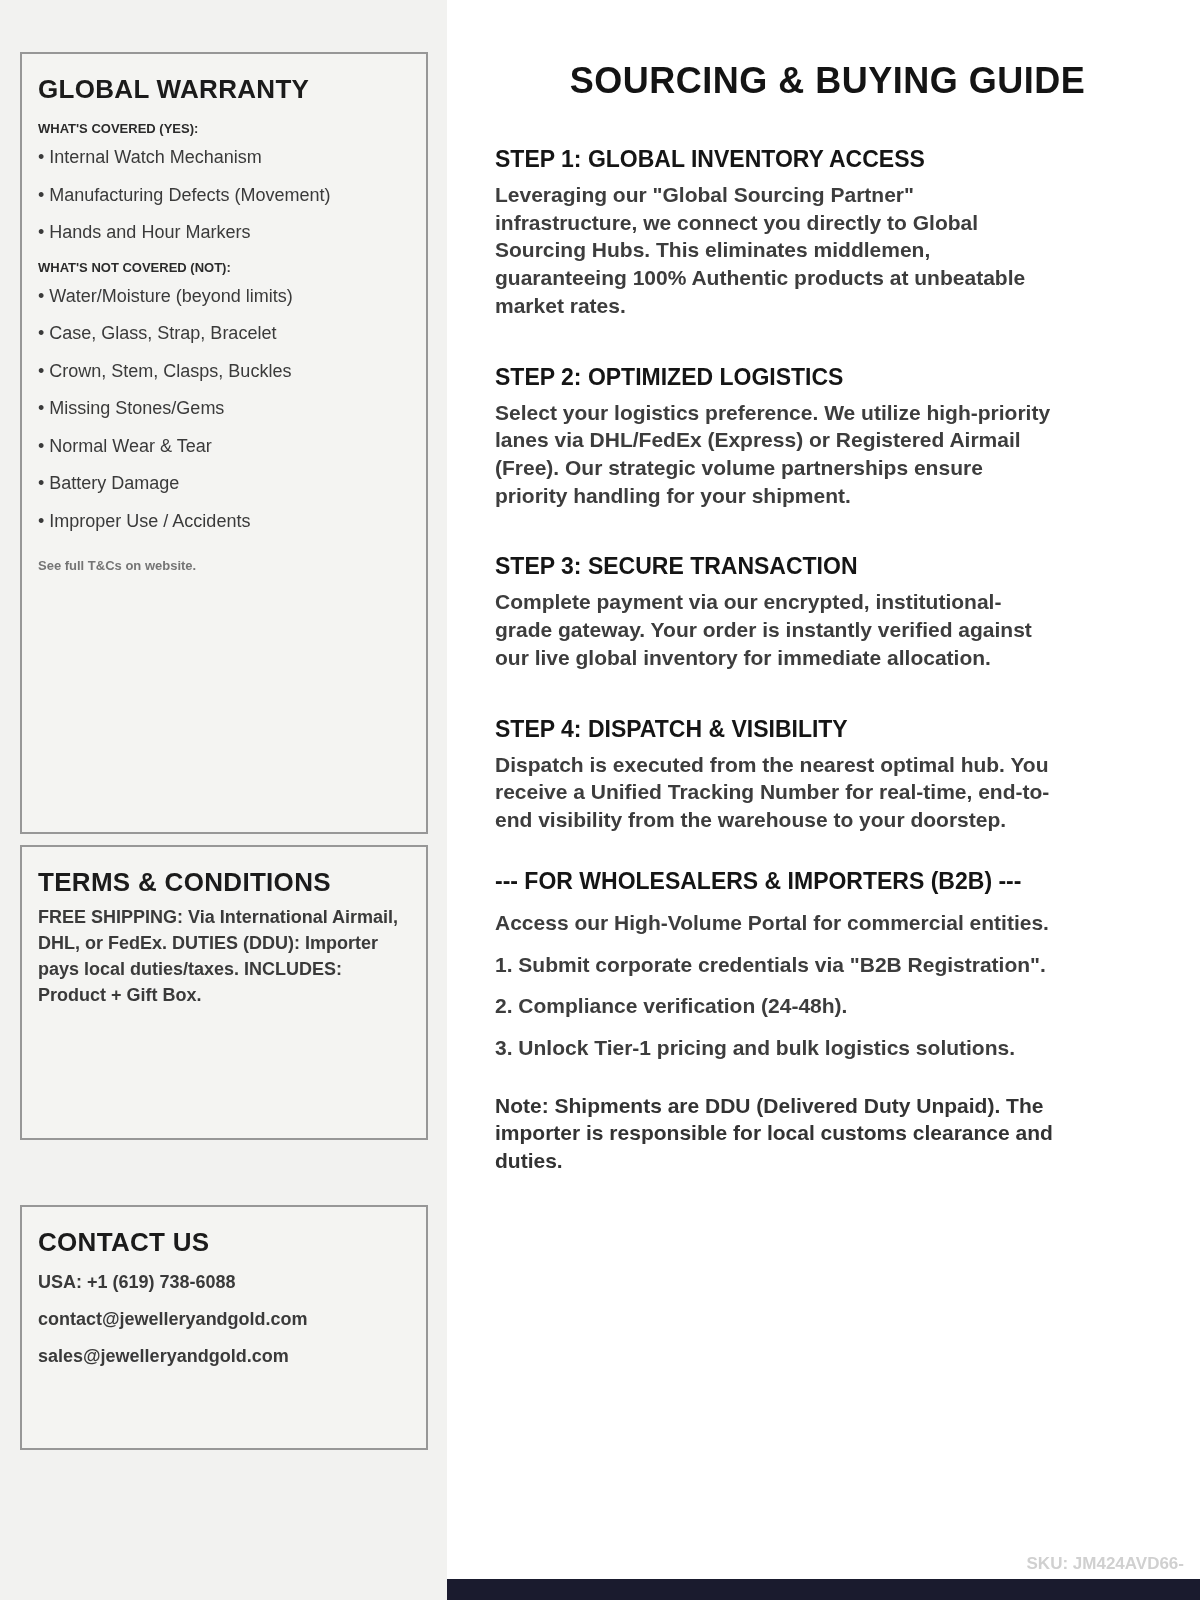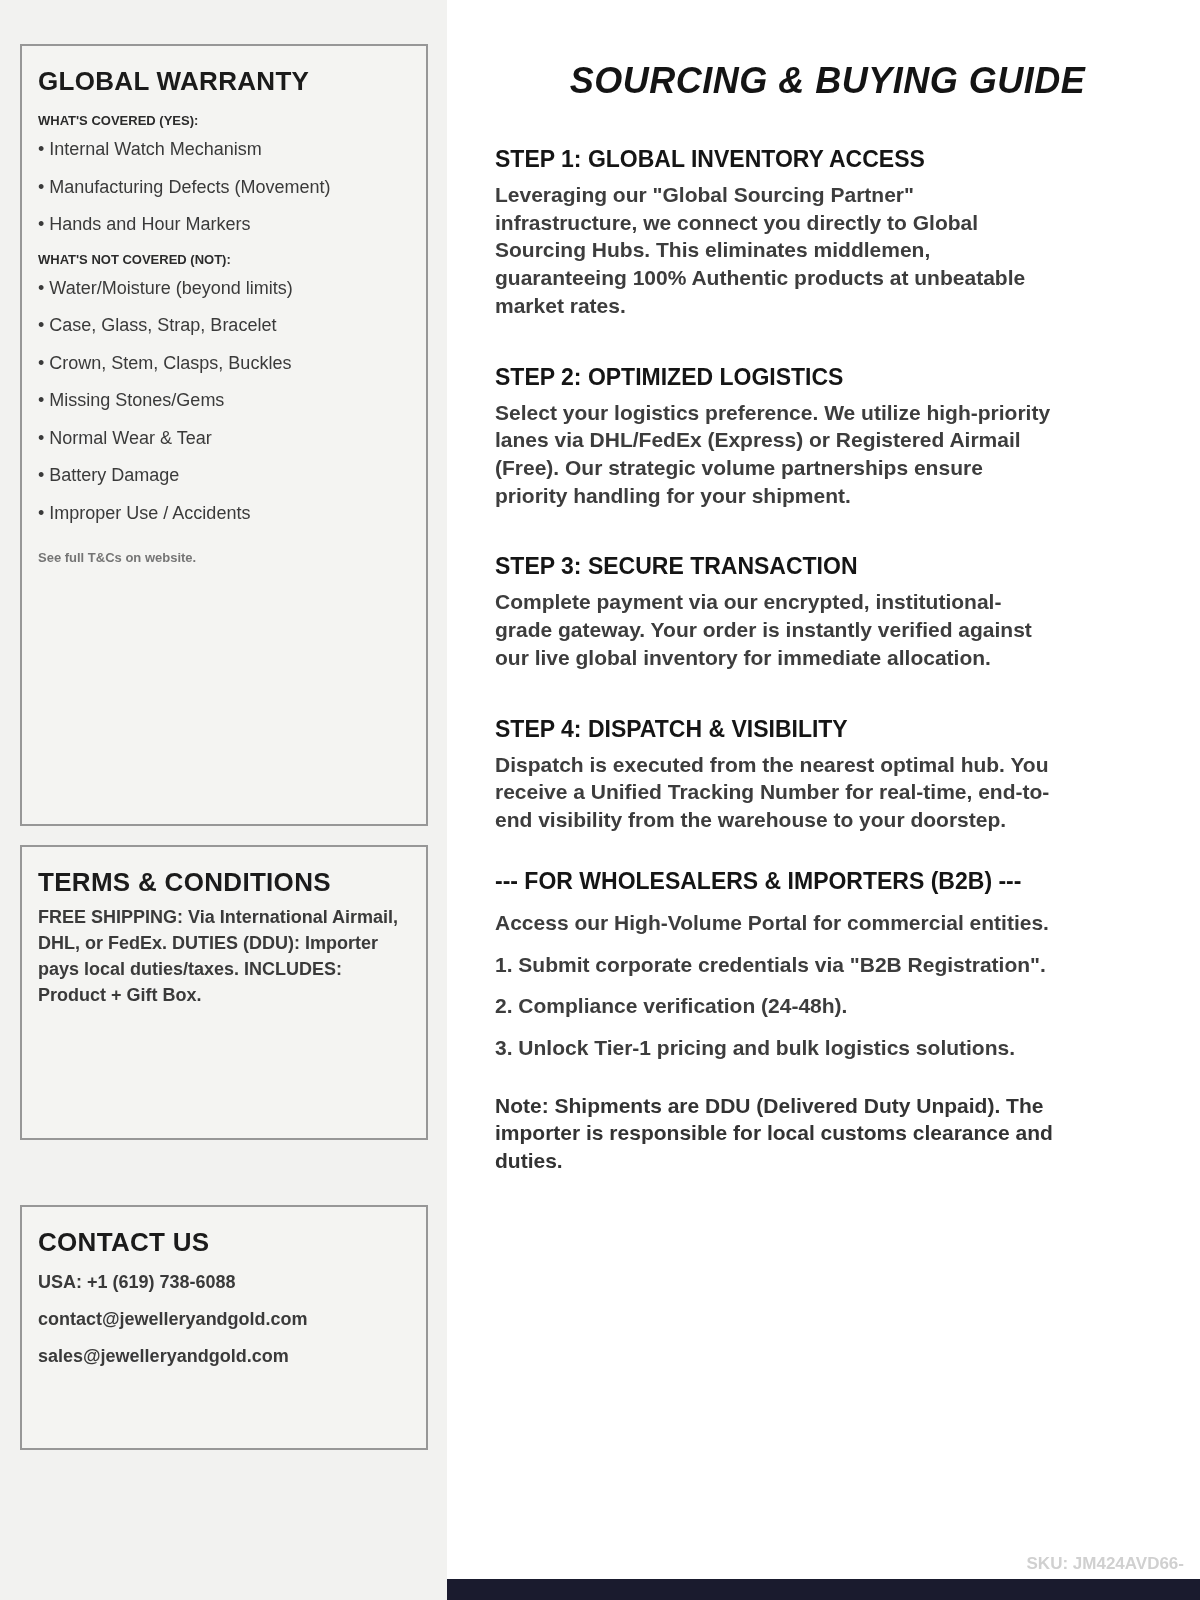--- a/index.html
+++ b/index.html
@@ -20,21 +20,21 @@
     background: #f2f2f0;
   }
   .box {
     position: absolute;
     left: 20px;
     width: 408px;
     border: 2px solid #979797;
     background: #f4f4f2;
     padding: 20px 16px;
   }
-  .box-warranty { top: 44px;  height: 782px; }
+  .box-warranty { top: 52px;  height: 782px; }
   .box-terms    { top: 845px; height: 295px; }
   .box-contact  { top: 1205px; height: 245px; }
 
   .box-title {
     font-size: 26px;
     font-weight: 700;
     color: #1b1b1b;
     letter-spacing: 0.3px;
   }
   .sub-title {
@@ -81,21 +81,20 @@
     background: #ffffff;
     padding: 60px 40px 0 48px;
   }
   .main-title {
     text-align: center;
     font-size: 36px;
     font-weight: 700;
     letter-spacing: 0.5px;
     color: #141414;
     margin-bottom: 36px;
-    font-style: italic;
   }
   .step { margin-bottom: 26px; }
   .step-heading {
     font-size: 23px;
     font-weight: 700;
     color: #151515;
     margin-bottom: 8px;
     margin-top: 44px;
   }
   .step-body {

